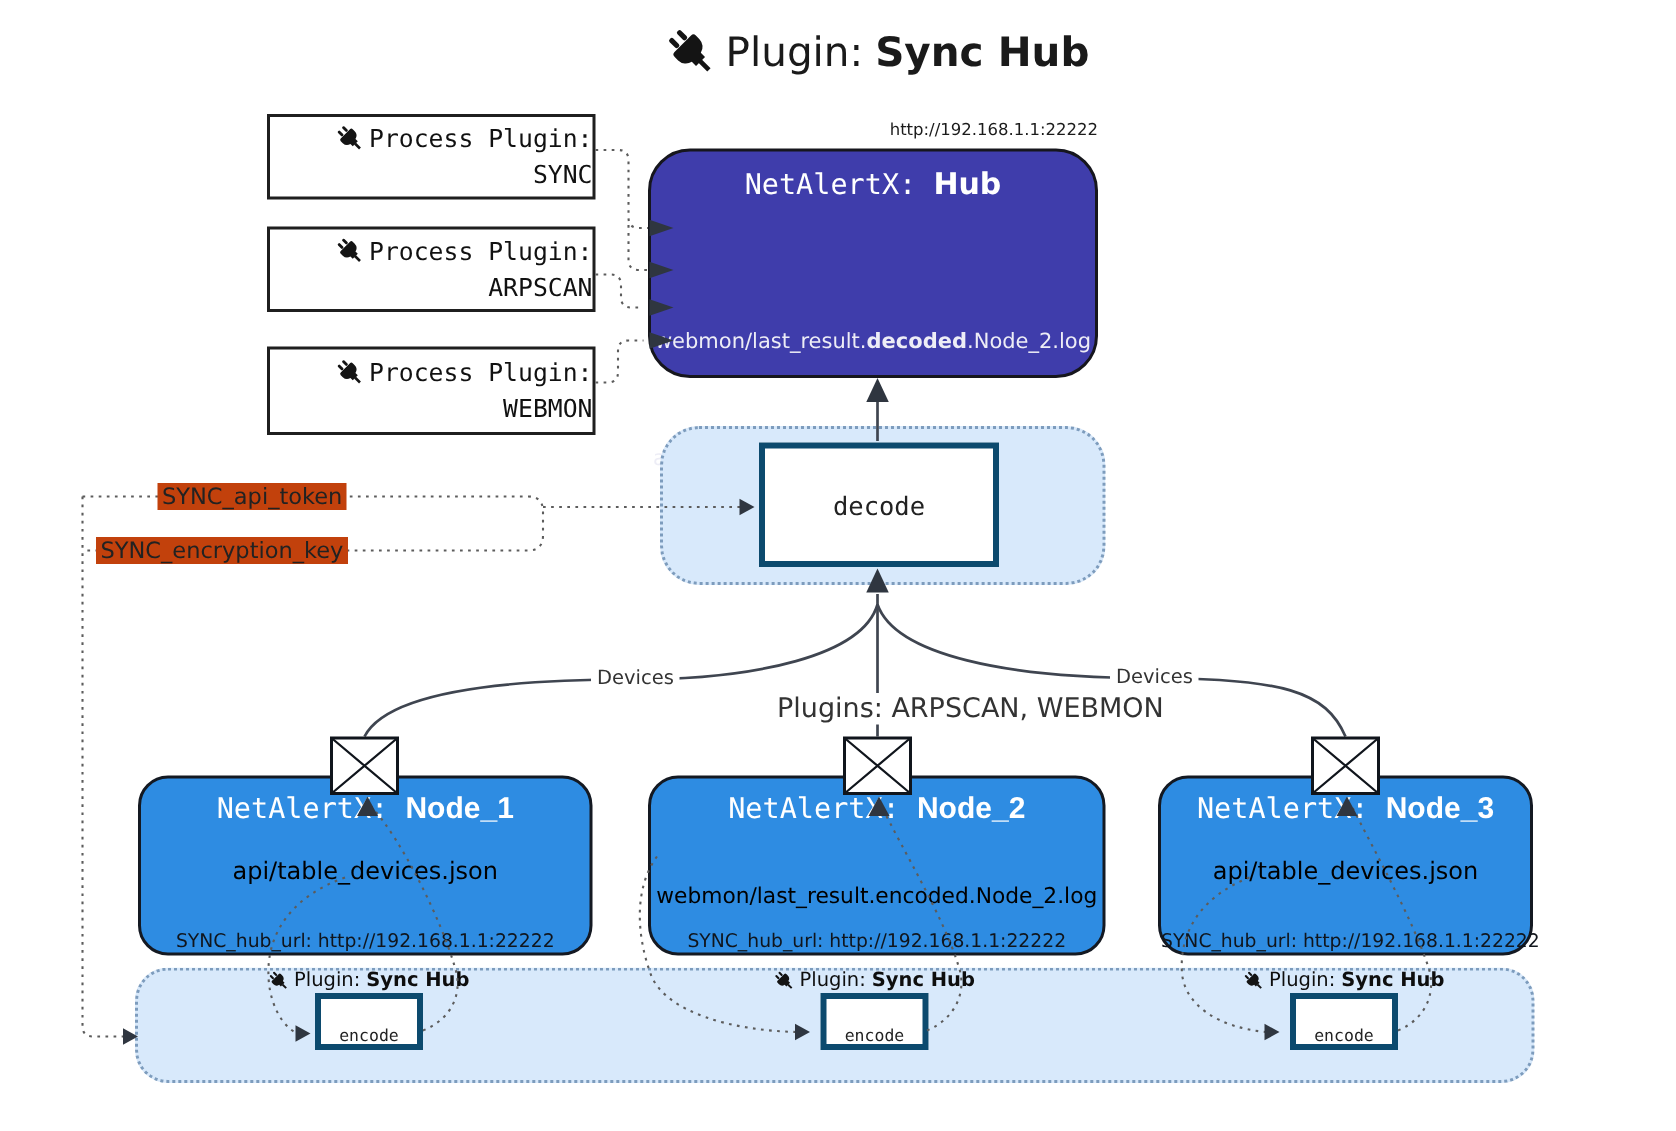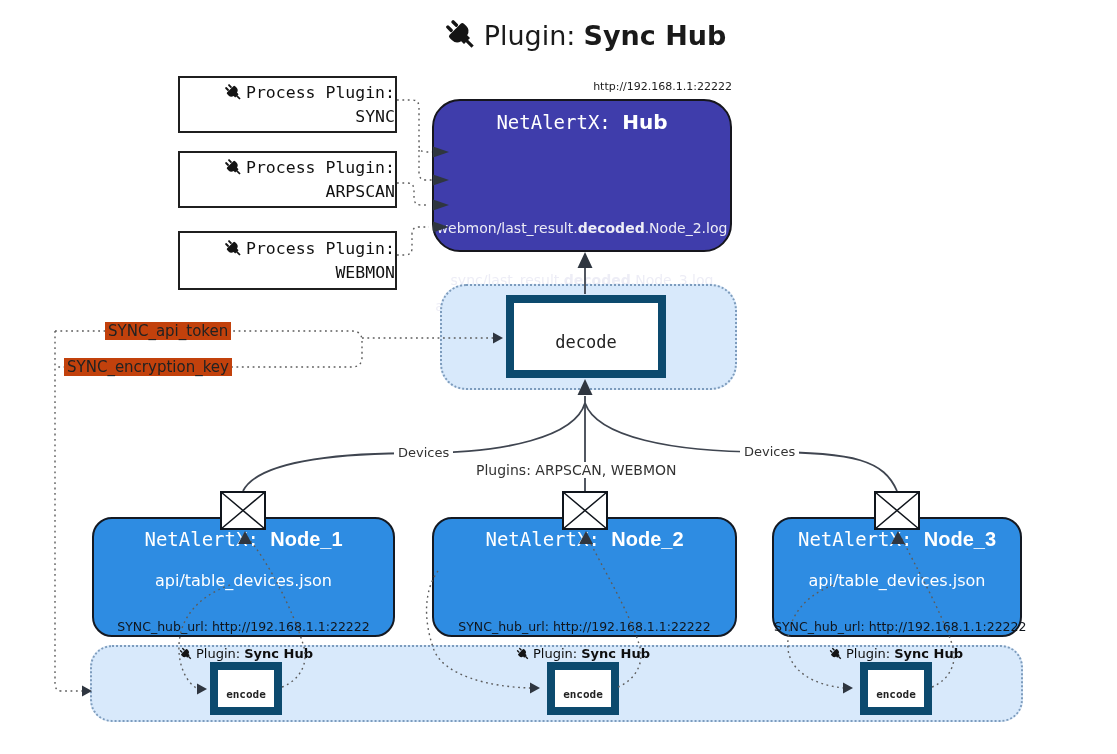--- a/index.html
+++ b/index.html
@@ -30,31 +30,31 @@
         display:flex;flex-direction:column;align-items:flex-end;justify-content:center;
         font-size:16.5px;color:#111;z-index:1;}
   .pbox .row{display:flex;align-items:center;line-height:24px;}
   .pbox .plug{width:19px;height:19px;margin-right:3px;}
 
   
   .tok{font-size:15px;color:#222;background:#c2410c;padding:0 3px;z-index:6;}
 
   
   .panel{background:#d8e9fb;border:2px dotted #7d9cbd;border-radius:24px;box-sizing:border-box;z-index:1;}
-  .wbox{background:#fff;border:8px solid #0c4a6e;box-sizing:border-box;text-align:center;
+  .wbox{background:#fff;border:4px solid #0c4a6e;box-sizing:border-box;text-align:center;
         color:#222;z-index:2;}
   #decode-box{left:506px;top:295px;width:160px;height:83px;line-height:79px;font-size:17px;}
-  .encode-box{top:662px;width:72px;height:53px;line-height:49px;font-size:11px;font-weight:bold;}
+  .encode-box{top:662px;width:72px;height:38px;line-height:49px;font-size:11px;}
 
   
   .node{top:517px;height:120px;background:#2e8ce2;border:2px solid #141922;border-radius:20px;
         box-sizing:border-box;z-index:1;}
   .node .n-title{position:absolute;left:0;top:9px;width:100%;text-align:center;color:#fff;font-size:19px;}
   .node .n-title b{font-family:Liberation Sans, sans-serif;font-size:20px;}
-  .node .n-line{position:absolute;left:0;width:100%;text-align:center;color:#ffffff;white-space:nowrap;}
+  .node .n-line{position:absolute;left:0;width:100%;text-align:center;color:#000000;white-space:nowrap;}
   .node .n-url{position:absolute;left:0;top:100px;width:100%;text-align:center;color:#10151c;font-size:12.5px;white-space:nowrap;}
 
   
   .enc-label{top:646px;width:160px;display:flex;justify-content:center;align-items:center;
              font-size:13px;color:#0e0e0e;z-index:2;white-space:nowrap;}
   .enc-label .plug{width:14px;height:14px;margin-right:3px;}
   .enc-label b{margin-left:4px;}
 
   
   .edge-label{background:#fff;padding:0 4px;font-size:13px;color:#333;z-index:6;white-space:nowrap;}
@@ -86,21 +86,20 @@
     <span>Plugin:</span>
     <b>Sync Hub</b>
   </div>
 
   <div id="hub-url" class="abs nowrap">http://192.168.1.1:22222</div>
   <div id="hub" class="abs">
     <div class="hub-title mono nowrap">
       <span>NetAlertX:</span>
       <b>Hub</b>
     </div>
-    <div class="hub-line" style="top:171px"><span>sync/last_result.</span><b>decoded</b><span>.Node_3.log</span></div>
     <div class="hub-line" style="top:197px"><span>arp_scan/last_result.</span><b>decoded</b><span>.Node_2.log</span></div>
     <div class="hub-line" style="top:119px"><span>webmon/last_result.</span><b>decoded</b><span>.Node_2.log</span></div>
   </div>
 
   <div class="abs pbox mono" style="top:76px;height:57px">
     <div class="row">
         <svg class="plug" viewBox="0 0 24 24" fill="#141414">
           <use href="#plug-shape"></use>
         </svg>
       <span>Process Plugin:</span>
@@ -140,20 +139,21 @@
 
   <div class="abs node" style="left:92px;width:303px">
     <div class="n-title mono nowrap">
       <span>NetAlertX:</span> <b>Node_1</b></div>
     <div class="n-line" style="top:52px;font-size:16px">api/table_devices.json</div>
     <div class="n-url">SYNC_hub_url: http://192.168.1.1:22222</div>
   </div>
   <div class="abs node" style="left:432px;width:305px">
     <div class="n-title mono nowrap">
       <span>NetAlertX:</span> <b>Node_2</b></div>
+    <div class="n-line" style="top:71px;font-size:14.5px">webmon/last_result.encoded.Node_2.log</div>
     <div class="n-url">SYNC_hub_url: http://192.168.1.1:22222</div>
   </div>
   <div class="abs node" style="left:772px;width:250px">
     <div class="n-title mono nowrap">
       <span>NetAlertX:</span> <b>Node_3</b></div>
     <div class="n-line" style="top:52px;font-size:16px">api/table_devices.json</div>
     <div class="n-url">SYNC_hub_url: http://192.168.1.1:22222</div>
   </div>
 
   <div class="abs panel" style="left:90px;top:645px;width:933px;height:77px;border-radius:22px"></div>
@@ -239,15 +239,15 @@
       </g>
       <g>
         <rect x="875" y="492" width="44" height="37" fill="#fff" stroke="#10151c" stroke-width="2"></rect>
         <path d="M875,492 L919,529 M919,492 L875,529" stroke="#10151c" stroke-width="1.5" fill="none"></path>
       </g>
     </g>
   </svg>
 
   <span class="abs edge-label" style="left:394px;top:445px">Devices</span>
   <span class="abs edge-label" style="left:740px;top:444px">Devices</span>
-  <span class="abs edge-label" style="left:472px;top:462px;font-size:14px">Plugins: ARPSCAN, WEBMON</span>
+  <span class="abs edge-label" style="left:514px;top:462px;font-size:18px">Plugins: ARPSCAN, WEBMON</span>
 
 </div>
 
 </body></html>

